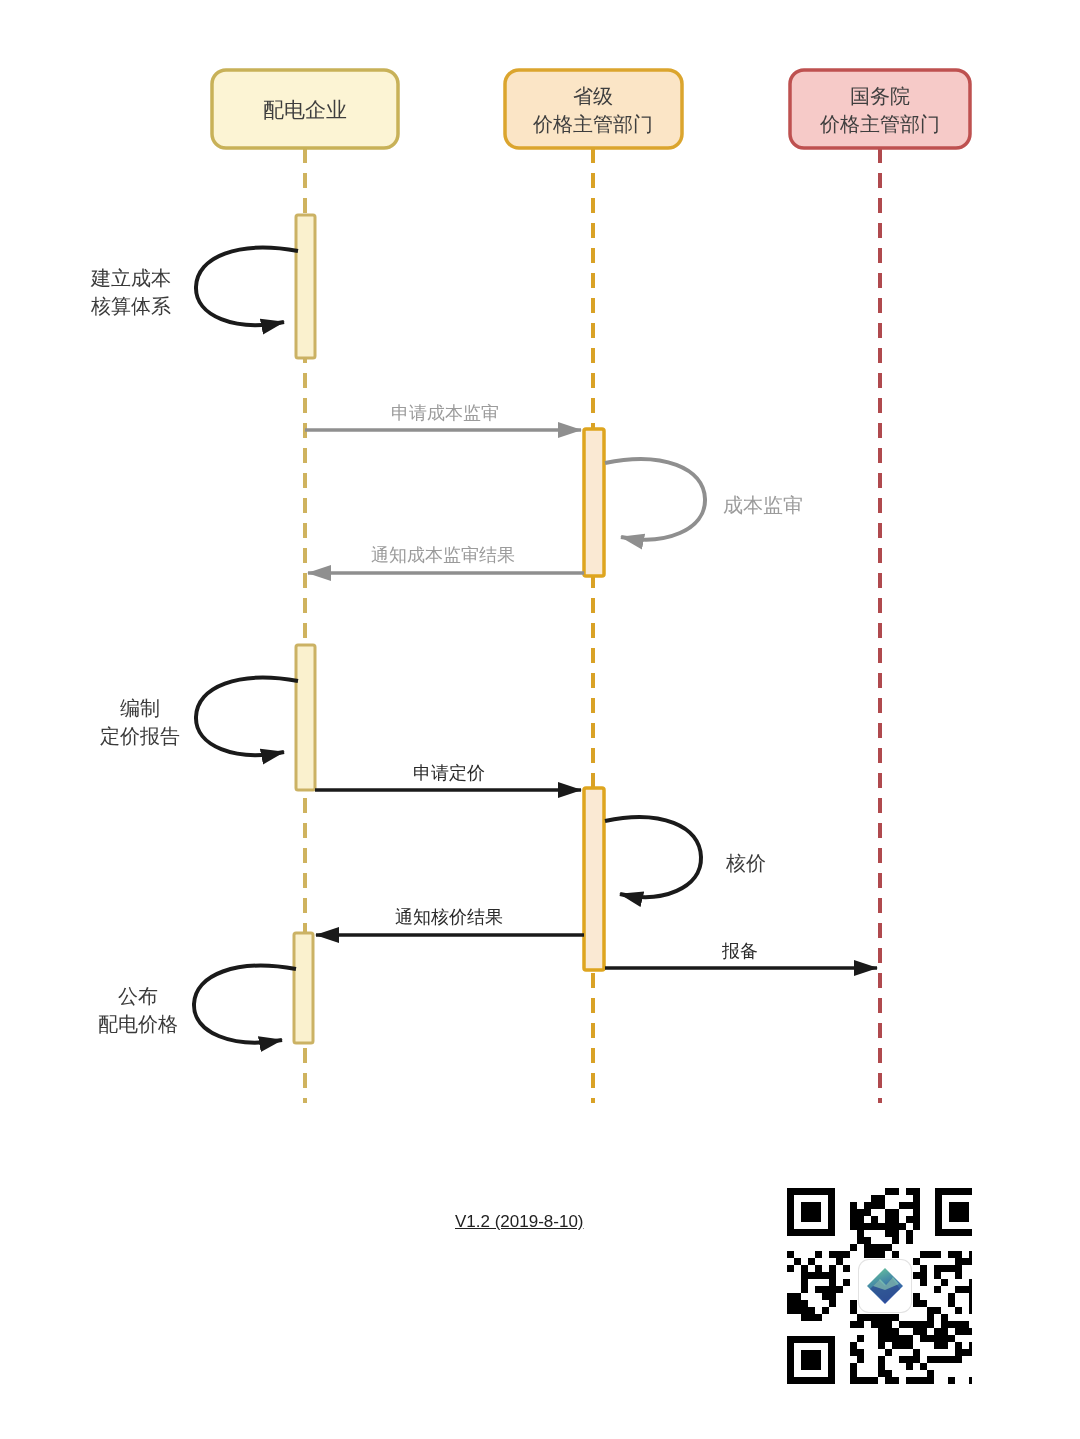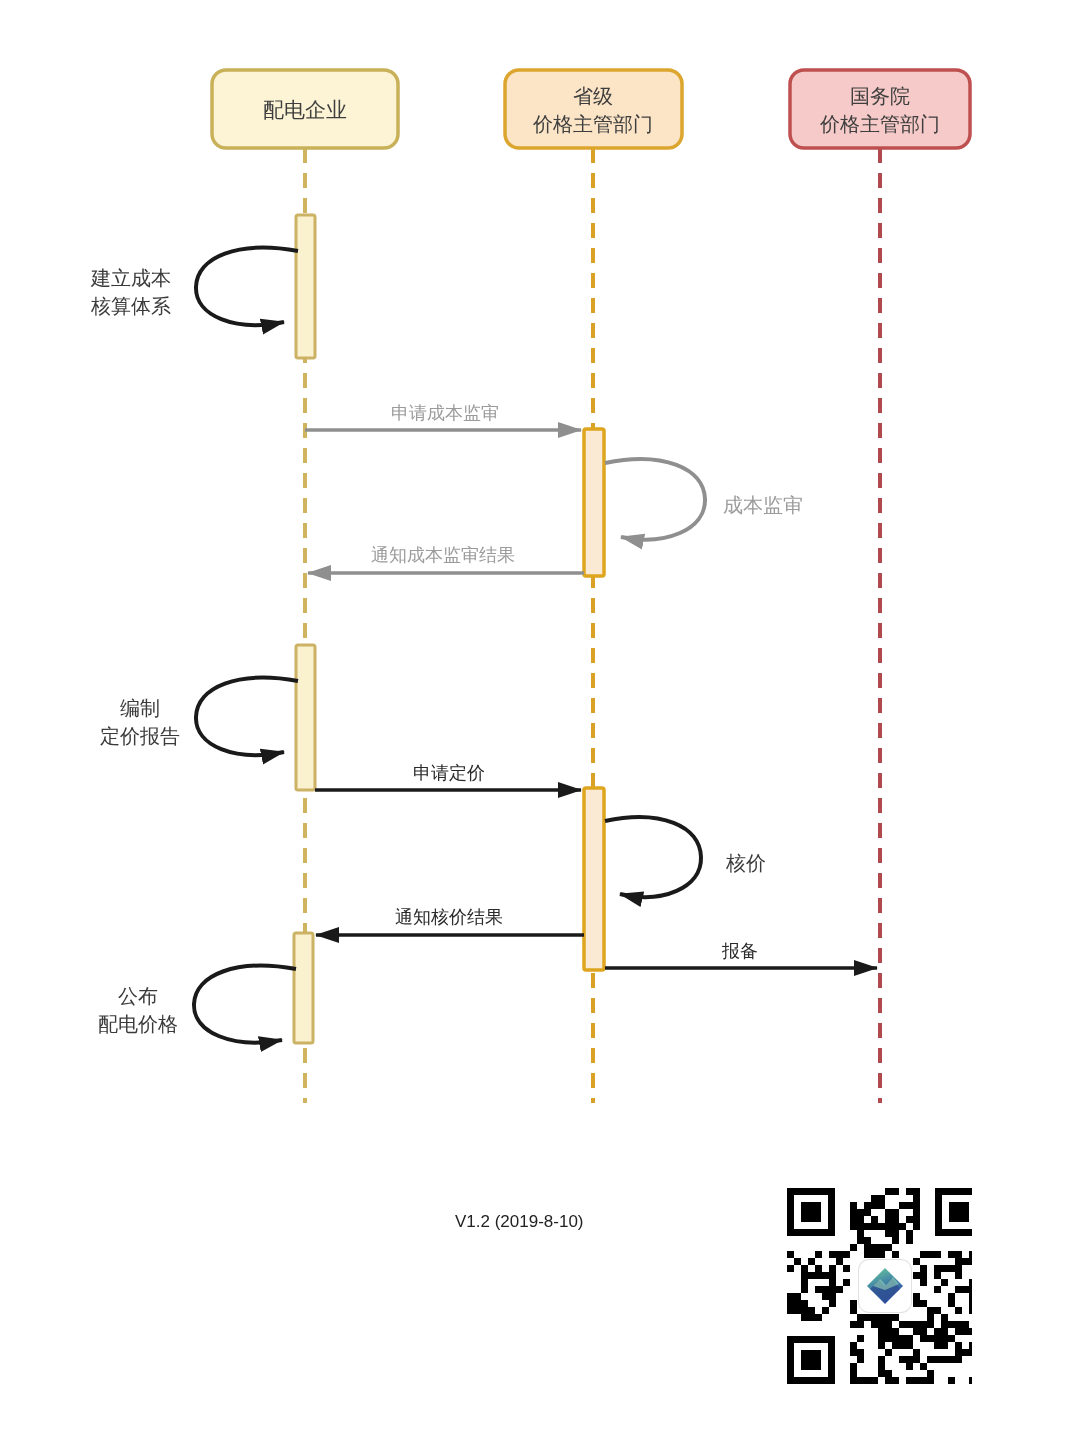--- a/index.html
+++ b/index.html
@@ -6,21 +6,21 @@
   body{font-family:"Liberation Sans","DejaVu Sans",sans-serif;}
   .stage{position:relative;width:972px;height:1439px;background:#ffffff;overflow:hidden;}
   .diagram-svg{position:absolute;left:0;top:0;}
 
   .footer-title{
     position:absolute;left:68px;top:1186px;width:480px;
     font-size:49px;font-weight:700;color:#111;letter-spacing:2px;line-height:1.1;
   }
   .footer-version{
     position:absolute;left:455px;top:1212px;
-    font-size:17px;color:#222;
+    font-size:17px;color:#222;text-decoration:underline;
   }
 
   
   .qr{
     position:absolute;left:787px;top:1188px;width:196px;height:196px;background:#fff;
   }
   .qr-cell{position:absolute;width:7px;height:7px;background:#000;}
   .qr-finder{position:absolute;width:48px;height:48px;border:7px solid #000;box-sizing:border-box;background:#fff;}
   .qr-finder::after{content:'';position:absolute;left:7px;top:7px;right:7px;bottom:7px;background:#000;}
   .qr-finder.tl{left:0;top:0;}

